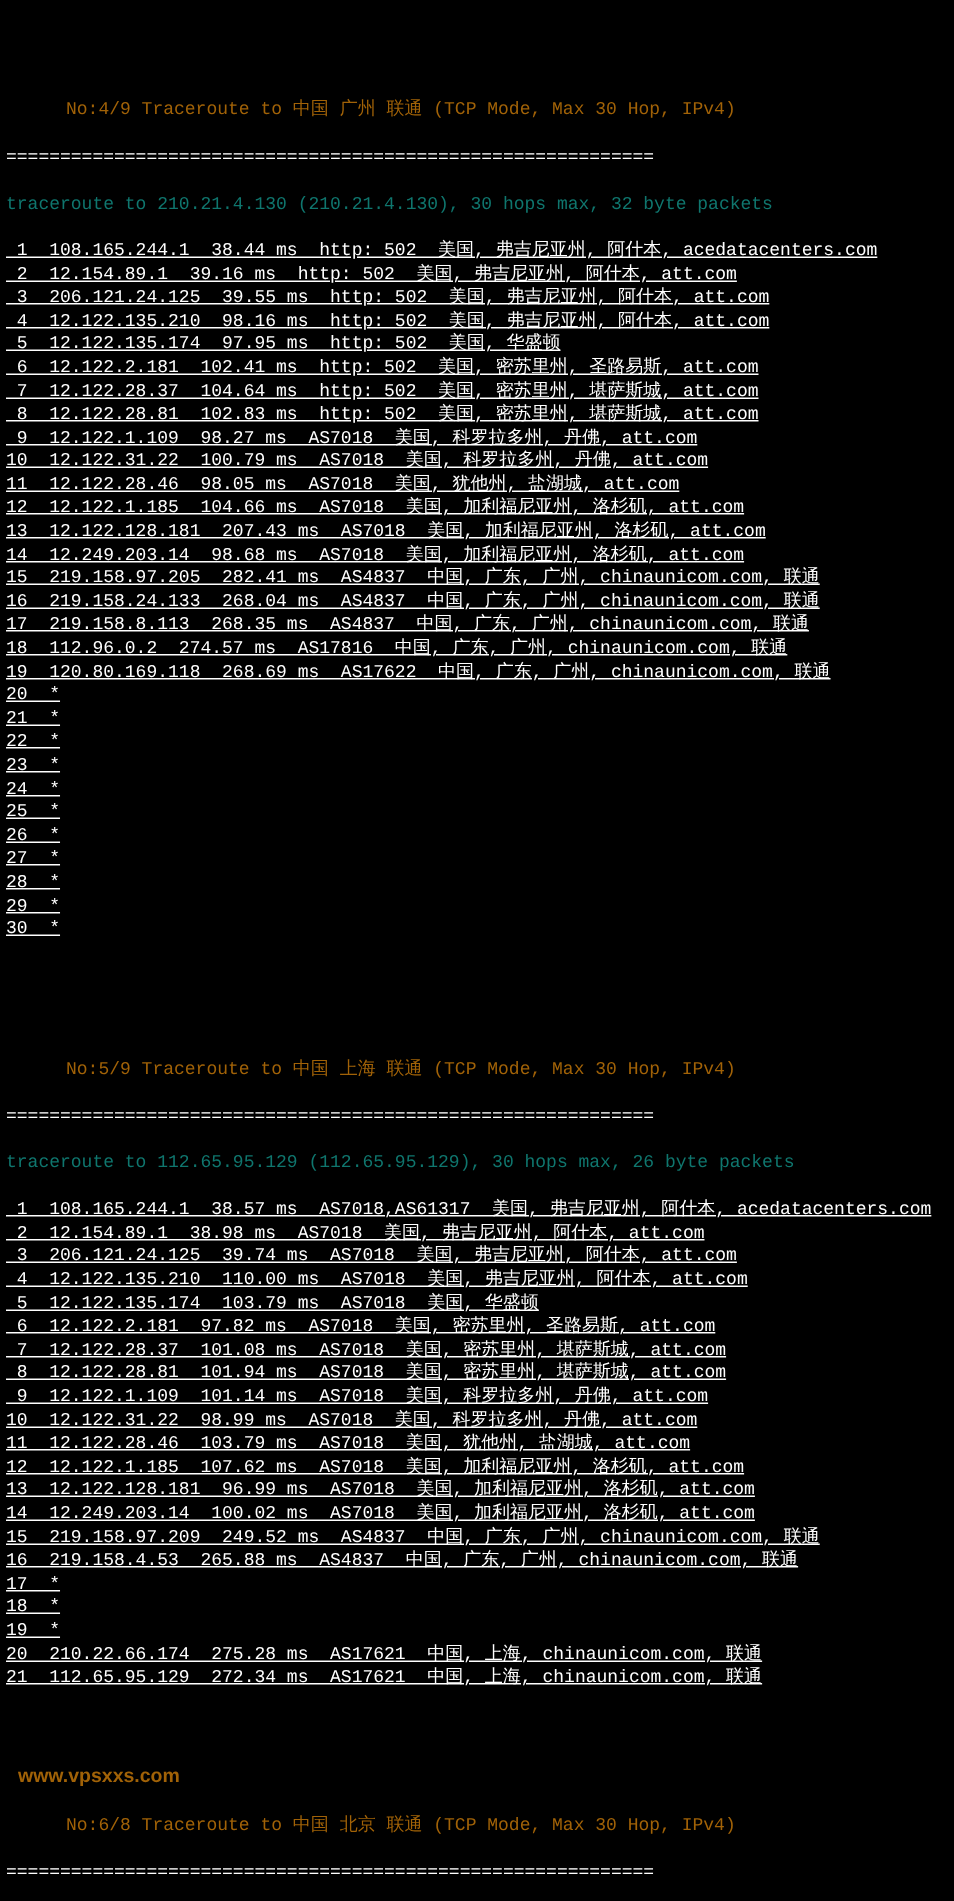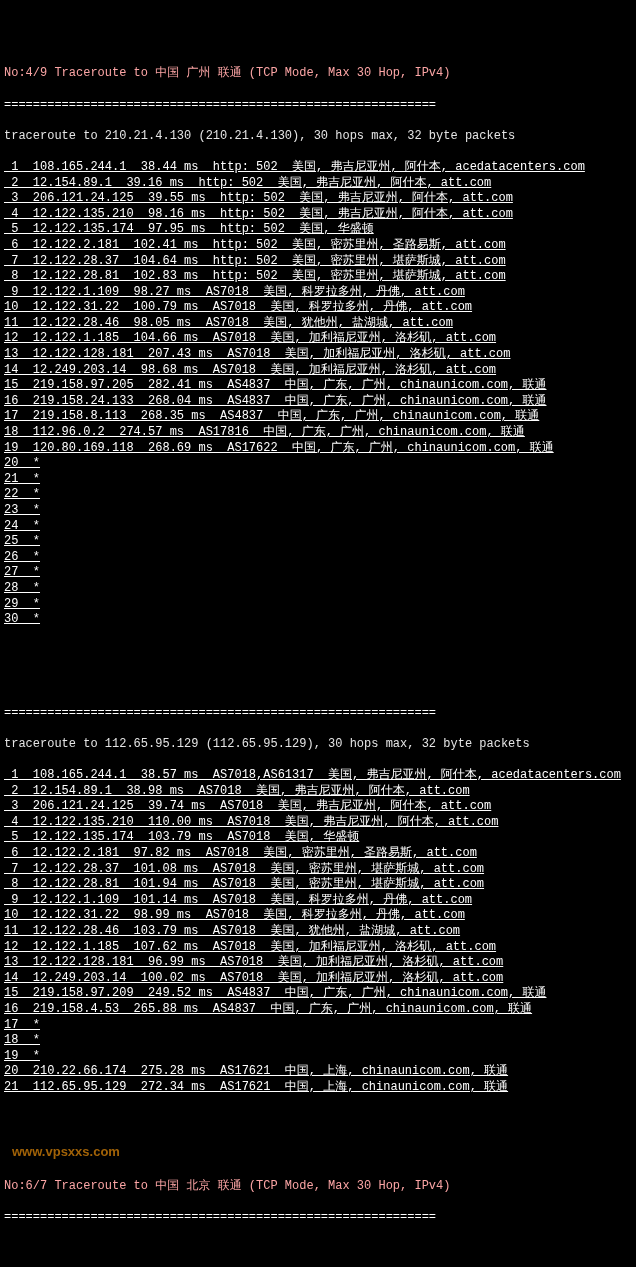--- a/index.html
+++ b/index.html
@@ -8,24 +8,25 @@
     font-family: "Courier New", monospace;
     font-size: 12px;
     line-height: 1.3;
     margin: 0;
     padding: 4px;
     white-space: pre;
     width: 636px;
     box-sizing: border-box;
   }
   .header {
-    color: #fca5a5;
+    color: #a16207;
+    margin-left: 40px;
   }
   .direction {
-    color: #e5e5e5;
+    color: #0f766e;
   }
   .hop-row {
     color: #fff;
     text-decoration: underline;
   }
   .watermark {
     color: #a16207;
     font-weight: bold;
     font-family: Arial, sans-serif;
     font-size: 13px;
@@ -39,24 +40,25 @@
 <body>
 
 
 <div>
 <span class="line header">No:4/9 Traceroute to 中国 广州 联通 (TCP Mode, Max 30 Hop, IPv4)</span>
 <span class="line">============================================================</span>
 <span class="line direction">traceroute to 210.21.4.130 (210.21.4.130), 30 hops max, 32 byte packets</span>
 <div id="hops4"><span class="line hop-row"> 1  108.165.244.1  38.44 ms  http: 502  美国, 弗吉尼亚州, 阿什本, acedatacenters.com</span><span class="line hop-row"> 2  12.154.89.1  39.16 ms  http: 502  美国, 弗吉尼亚州, 阿什本, att.com</span><span class="line hop-row"> 3  206.121.24.125  39.55 ms  http: 502  美国, 弗吉尼亚州, 阿什本, att.com</span><span class="line hop-row"> 4  12.122.135.210  98.16 ms  http: 502  美国, 弗吉尼亚州, 阿什本, att.com</span><span class="line hop-row"> 5  12.122.135.174  97.95 ms  http: 502  美国, 华盛顿</span><span class="line hop-row"> 6  12.122.2.181  102.41 ms  http: 502  美国, 密苏里州, 圣路易斯, att.com</span><span class="line hop-row"> 7  12.122.28.37  104.64 ms  http: 502  美国, 密苏里州, 堪萨斯城, att.com</span><span class="line hop-row"> 8  12.122.28.81  102.83 ms  http: 502  美国, 密苏里州, 堪萨斯城, att.com</span><span class="line hop-row"> 9  12.122.1.109  98.27 ms  AS7018  美国, 科罗拉多州, 丹佛, att.com</span><span class="line hop-row">10  12.122.31.22  100.79 ms  AS7018  美国, 科罗拉多州, 丹佛, att.com</span><span class="line hop-row">11  12.122.28.46  98.05 ms  AS7018  美国, 犹他州, 盐湖城, att.com</span><span class="line hop-row">12  12.122.1.185  104.66 ms  AS7018  美国, 加利福尼亚州, 洛杉矶, att.com</span><span class="line hop-row">13  12.122.128.181  207.43 ms  AS7018  美国, 加利福尼亚州, 洛杉矶, att.com</span><span class="line hop-row">14  12.249.203.14  98.68 ms  AS7018  美国, 加利福尼亚州, 洛杉矶, att.com</span><span class="line hop-row">15  219.158.97.205  282.41 ms  AS4837  中国, 广东, 广州, chinaunicom.com, 联通</span><span class="line hop-row">16  219.158.24.133  268.04 ms  AS4837  中国, 广东, 广州, chinaunicom.com, 联通</span><span class="line hop-row">17  219.158.8.113  268.35 ms  AS4837  中国, 广东, 广州, chinaunicom.com, 联通</span><span class="line hop-row">18  112.96.0.2  274.57 ms  AS17816  中国, 广东, 广州, chinaunicom.com, 联通</span><span class="line hop-row">19  120.80.169.118  268.69 ms  AS17622  中国, 广东, 广州, chinaunicom.com, 联通</span><span class="line hop-row">20  *</span><span class="line hop-row">21  *</span><span class="line hop-row">22  *</span><span class="line hop-row">23  *</span><span class="line hop-row">24  *</span><span class="line hop-row">25  *</span><span class="line hop-row">26  *</span><span class="line hop-row">27  *</span><span class="line hop-row">28  *</span><span class="line hop-row">29  *</span><span class="line hop-row">30  *</span></div>
 <span class="line"> </span>
 <span class="line"> </span>
+<span class="line header">No:5/9 Traceroute to 中国 上海 联通 (TCP Mode, Max 30 Hop, IPv4)</span>
 <span class="line">============================================================</span>
-<span class="line direction">traceroute to 112.65.95.129 (112.65.95.129), 30 hops max, 32 byte packets</span>
+<span class="line direction">traceroute to 112.65.95.129 (112.65.95.129), 30 hops max, 26 byte packets</span>
 <div id="hops5"><span class="line hop-row"> 1  108.165.244.1  38.57 ms  AS7018,AS61317  美国, 弗吉尼亚州, 阿什本, acedatacenters.com</span><span class="line hop-row"> 2  12.154.89.1  38.98 ms  AS7018  美国, 弗吉尼亚州, 阿什本, att.com</span><span class="line hop-row"> 3  206.121.24.125  39.74 ms  AS7018  美国, 弗吉尼亚州, 阿什本, att.com</span><span class="line hop-row"> 4  12.122.135.210  110.00 ms  AS7018  美国, 弗吉尼亚州, 阿什本, att.com</span><span class="line hop-row"> 5  12.122.135.174  103.79 ms  AS7018  美国, 华盛顿</span><span class="line hop-row"> 6  12.122.2.181  97.82 ms  AS7018  美国, 密苏里州, 圣路易斯, att.com</span><span class="line hop-row"> 7  12.122.28.37  101.08 ms  AS7018  美国, 密苏里州, 堪萨斯城, att.com</span><span class="line hop-row"> 8  12.122.28.81  101.94 ms  AS7018  美国, 密苏里州, 堪萨斯城, att.com</span><span class="line hop-row"> 9  12.122.1.109  101.14 ms  AS7018  美国, 科罗拉多州, 丹佛, att.com</span><span class="line hop-row">10  12.122.31.22  98.99 ms  AS7018  美国, 科罗拉多州, 丹佛, att.com</span><span class="line hop-row">11  12.122.28.46  103.79 ms  AS7018  美国, 犹他州, 盐湖城, att.com</span><span class="line hop-row">12  12.122.1.185  107.62 ms  AS7018  美国, 加利福尼亚州, 洛杉矶, att.com</span><span class="line hop-row">13  12.122.128.181  96.99 ms  AS7018  美国, 加利福尼亚州, 洛杉矶, att.com</span><span class="line hop-row">14  12.249.203.14  100.02 ms  AS7018  美国, 加利福尼亚州, 洛杉矶, att.com</span><span class="line hop-row">15  219.158.97.209  249.52 ms  AS4837  中国, 广东, 广州, chinaunicom.com, 联通</span><span class="line hop-row">16  219.158.4.53  265.88 ms  AS4837  中国, 广东, 广州, chinaunicom.com, 联通</span><span class="line hop-row">17  *</span><span class="line hop-row">18  *</span><span class="line hop-row">19  *</span><span class="line hop-row">20  210.22.66.174  275.28 ms  AS17621  中国, 上海, chinaunicom.com, 联通</span><span class="line hop-row">21  112.65.95.129  272.34 ms  AS17621  中国, 上海, chinaunicom.com, 联通</span></div>
 <span class="line"> </span>
 <span class="watermark line">www.vpsxxs.com</span>
-<span class="line header">No:6/7 Traceroute to 中国 北京 联通 (TCP Mode, Max 30 Hop, IPv4)</span>
+<span class="line header">No:6/8 Traceroute to 中国 北京 联通 (TCP Mode, Max 30 Hop, IPv4)</span>
 <span class="line">============================================================</span>
 
 
 </div>
 
 
 
 </body></html>

